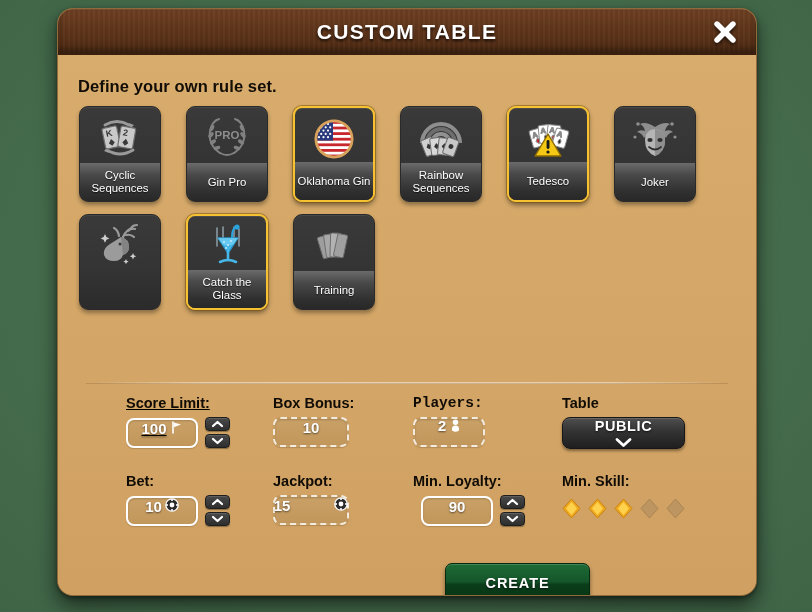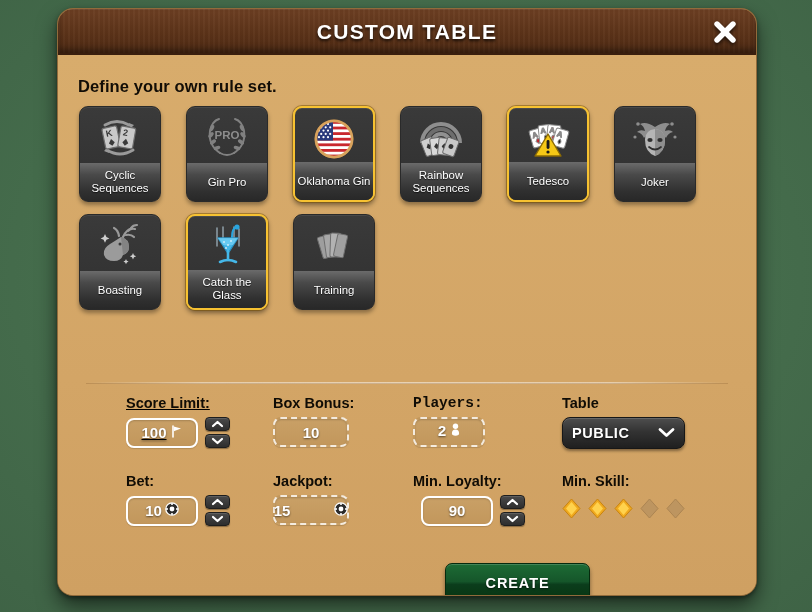--- a/index.html
+++ b/index.html
@@ -158,21 +158,21 @@
     white-space: nowrap;
   }
   .field-row { display: flex; align-items: center; gap: 7px; }
 
   .value-box {
     height: 30px;
     border-radius: 8px;
     background: linear-gradient(180deg, #c9a066 0%, #c2975c 100%);
     border: 2px solid #ffffff;
     box-shadow: inset 0 1px 2px rgba(0,0,0,.18), 0 1px 1px rgba(0,0,0,.15);
-    display: flex; align-items: center; justify-content: center;
+    display: flex; align-items: flex-start; justify-content: center;
     gap: 3px;
     color: #fff;
     font-size: 15px;
     font-weight: bold;
     text-shadow: 0 1px 2px rgba(0,0,0,.55);
     cursor: text;
   }
   .value-box.dashed {
     border: 2px dashed rgba(255,255,255,.8);
   }
@@ -190,20 +190,21 @@
 
   .dropdown {
     width: 123px; height: 32px;
     border-radius: 8px;
     background: linear-gradient(180deg, #4e4e4e 0%, #333 45%, #1f1f1f 100%);
     border: 1px solid #171717;
     display: flex; align-items: center;
     padding: 0 9px;
     cursor: pointer;
     box-shadow: 0 2px 3px rgba(0,0,0,.4), inset 0 1px 0 rgba(255,255,255,.14);
+    flex-direction: column;
   }
   .dropdown-text {
     flex: 1;
     color: #fff;
     font-size: 14.5px;
     font-weight: bold;
     letter-spacing: .6px;
     text-shadow: 0 1px 2px rgba(0,0,0,.7);
   }
 
@@ -460,21 +461,20 @@
                 <path d="M26 14 q8 2 8 10 q0 6 -6 8 q-2 6 -9 6 q-8 0 -10 -6 q-1 -7 6 -11 q5 -3 11 -7z" fill="#9b9b9b"></path>
                 <path d="M26 14 q8 2 8 10 q0 6 -6 8 q-1 -9 -2 -18z" fill="#838383"></path>
                 <circle cx="25" cy="21" r="1.5" fill="#3a3a3a"></circle>
                 <g fill="#cfcfcf">
                   <path d="M10 11 l1.4 3 3 1.4 -3 1.4 -1.4 3 -1.4 -3 -3 -1.4 3 -1.4z"></path>
                   <path d="M38 30 l1 2.2 2.2 1 -2.2 1 -1 2.2 -1 -2.2 -2.2 -1 2.2 -1z"></path>
                   <path d="M31 36 l.8 1.8 1.8 .8 -1.8 .8 -.8 1.8 -.8 -1.8 -1.8 -.8 1.8 -.8z"></path>
                 </g>
               </svg>
             </div>
-            <div class="tile-label">Boasting</div>
           </div>
 
           <div class="tile selected">
             <div class="tile-icon">
               <svg width="50" height="46" viewBox="0 0 50 46">
                 <g stroke="#bfd8e6" stroke-width="1.3" fill="none" stroke-linecap="round" opacity=".75">
                   <path d="M15 4 L15 22"></path>
                   <path d="M21 3 L21 16"></path>
                   <path d="M32 3 L32 17"></path>
                   <path d="M37 5 L37 22"></path>

